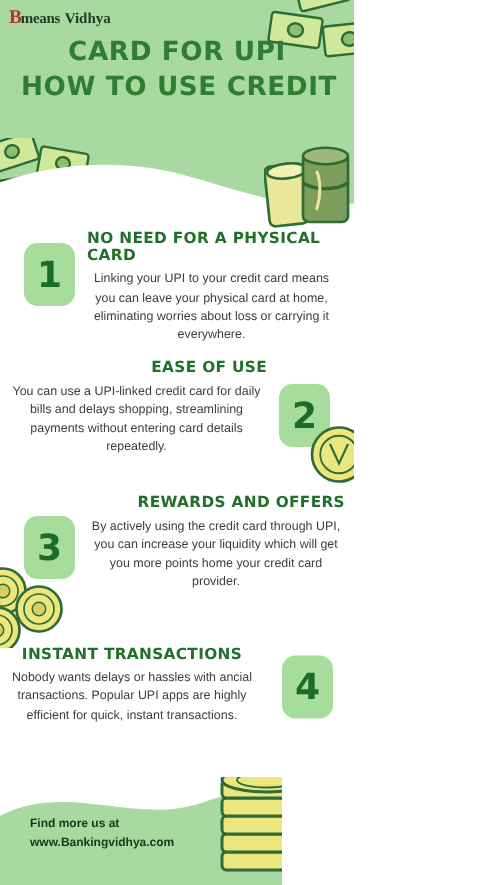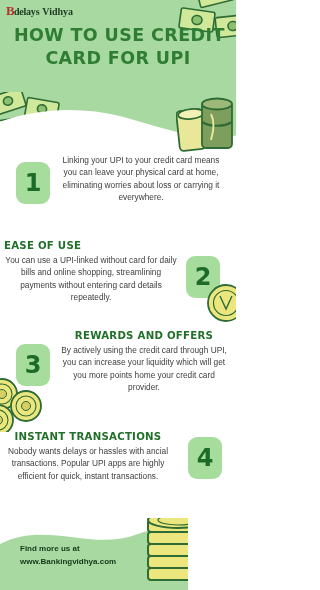--- a/index.html
+++ b/index.html
@@ -65,27 +65,27 @@
   
   #sec1 { top:154px; }
   #sec1 .badge { left:16px; top:8px; }
   #sec1 .txt { margin-left:58px; width:172px; padding-right:6px; text-align:center; }
   #sec1 .sec-head { text-align:left; }
 
   
   #sec2 { top:240px; }
   #sec2 .badge { right:16px; top:16px; }
   #sec2 .txt { margin-left:4px; width:174px; text-align:center; }
-  #sec2 .sec-head { text-align:left; }
+  #sec2 .sec-head { text-align:right; }
 
   
   #sec3 { top:330px; }
   #sec3 .badge { left:16px; top:14px; }
   #sec3 .txt { margin-left:58px; width:174px; padding-right:2px; text-align:center; }
-  #sec3 .sec-head { text-align:center; }
+  #sec3 .sec-head { text-align:right; }
 
   
   #sec4 { top:431px; }
   #sec4 .badge { right:14px; top:6px; }
   #sec4 .txt { margin-left:0px; width:176px; text-align:center; }
   #sec4 .sec-head { }
 
   
   .footer {
     position:absolute; left:0; bottom:0; width:188px; height:72px; overflow:hidden;
@@ -125,53 +125,54 @@
         <ellipse cx="18" cy="37" rx="4.6" ry="4.2" fill="#8cc06f" transform="rotate(-8 18 37)"></ellipse>
       </g>
     </svg>
 
     <svg class="header-wave" viewBox="0 0 250 46" preserveAspectRatio="none">
       <path d="M0,20 C40,4 86,2 126,12 C168,23 206,40 250,30 L250,46 L0,46 Z" fill="#ffffff"></path>
     </svg>
 
     <div class="logo">
       <span class="logo-b">B</span>
-      <span class="logo-rest">delays</span>
+      <span class="logo-rest">means</span>
       <span class="logo-second">Vidhya</span>
     </div>
 
     <div class="title">
+      <div>CARD FOR UPI</div>
       <div>HOW TO USE CREDIT</div>
-      <div>CARD FOR UPI</div>
     </div>
   </div>
 
   <svg class="decor" style="left:176px; top:96px; width:62px; height:58px; z-index:7;" viewBox="0 0 62 58">
     <g stroke="#2f6b34" stroke-width="1.8" stroke-linejoin="round">
       <rect x="2" y="14" width="26" height="40" rx="4" fill="#e8e79a" transform="rotate(-6 15 34)"></rect>
       <ellipse cx="15" cy="18" rx="13" ry="5" fill="#f2f0b4" transform="rotate(-6 15 18)"></ellipse>
       <rect x="26" y="6" width="30" height="46" rx="4" fill="#7e9e5e"></rect>
       <ellipse cx="41" cy="8" rx="15" ry="5.5" fill="#9db97a"></ellipse>
       <path d="M26,26 C34,31 48,31 56,26" fill="none" stroke="#2f6b34" stroke-width="2.2"></path>
       <path d="M35,18 C38,24 38,34 35,44" fill="none" stroke="#e8e79a" stroke-width="2"></path>
     </g>
   </svg>
 
   <div class="section" id="sec1">
     <div class="badge">1</div>
     <div class="txt">
+      <div class="sec-head">NO NEED FOR A PHYSICAL CARD</div>
       <div class="sec-body">Linking your UPI to your credit card means you can leave your physical card at home, eliminating worries about loss or carrying it everywhere.</div>
     </div>
   </div>
 
   <div class="section" id="sec2">
     <div class="badge">2</div>
     <div class="txt">
       <div class="sec-head">EASE OF USE</div>
-      <div class="sec-body">You can use a UPI-linked without card for daily bills and online shopping, streamlining payments without entering card details repeatedly.</div>
+      <div class="sec-body">You can use a UPI-linked credit card for daily bills and delays shopping, streamlining payments without entering card details repeatedly.</div>
     </div>
   </div>
 
   <svg class="decor" style="left:206px; top:282px; width:40px; height:42px;" viewBox="0 0 40 42">
     <circle cx="20" cy="21" r="18" fill="#ece67f" stroke="#2f6b34" stroke-width="1.8"></circle>
     <circle cx="20" cy="21" r="12.5" fill="none" stroke="#2f6b34" stroke-width="1.2"></circle>
     <path d="M14,14 L20,27 L26,14" fill="none" stroke="#2f6b34" stroke-width="1.4"></path>
   </svg>
 
   <div class="section" id="sec3">

